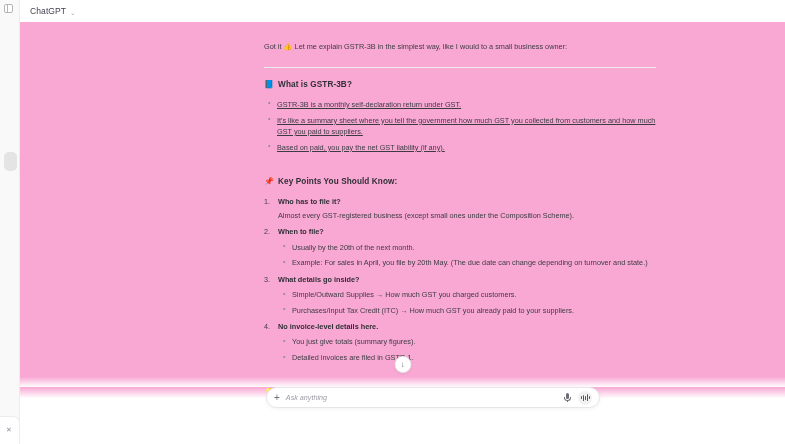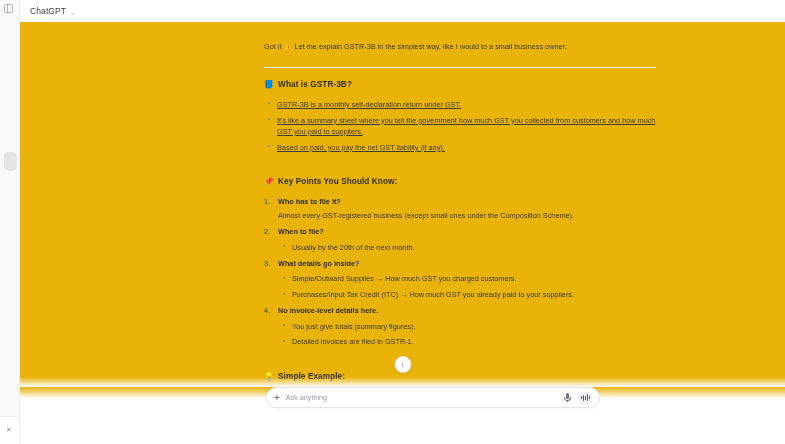--- a/index.html
+++ b/index.html
@@ -45,21 +45,21 @@
     color: #8e8ea0;
   }
   .rail-close-card{
     position:absolute; left:0px; bottom:0px;
     width:20px; height:28px; background:#ffffff;
     border-top-right-radius:7px;
     border-top:1px solid #ececec; border-right:1px solid #ececec;
   }
 
   
-  .main { position: relative; flex: 1; height: 414px; background: #eab308; overflow: hidden; }
+  .main { position: relative; flex: 1; height: 414px; background: #f9a8d4; overflow: hidden; }
 
   .topbar {
     height: 22px; display: flex; align-items: center;
     padding-left: 10px; gap: 4px;
     background: #ffffff;
     position: relative; z-index: 5;
   }
   .model-name { font-size: 8.5px; color: #40414f; letter-spacing: .1px; }
   .chev { font-size: 6px; color: #9b9b9b; transform: translateY(1px); }
 
@@ -147,21 +147,21 @@
   .composer {
     width: 334px; margin: 0 auto 0 246px;
     height: 21px;
     border: 1px solid #e6e6e6; border-radius: 13px;
     background: #ffffff;
     box-shadow: 0 1px 4px rgba(0,0,0,.05);
     display: flex; align-items: center;
     padding: 0 7px 0 7px; gap: 6px;
   }
   .plus { font-size: 10px; color: #6d6d76; line-height: 1; transform: translateY(-.5px); }
-  .ask { flex: 1; font-size: 7.2px; color: #9b9ba4; }
+  .ask { flex: 1; font-size: 7.2px; color: #9b9ba4; font-style: italic; }
   .mic {
     width: 9px; height: 9px; position: relative; flex: 0 0 9px;
   }
   .mic-body{
     position:absolute; left:2.6px; top:0; width:3.6px; height:5.6px;
     border-radius:2px; background:#6d6d76;
   }
   .mic-arc{
     position:absolute; left:0.6px; top:4.2px; width:7.6px; height:3.6px;
     border:1px solid #6d6d76; border-top:none;
@@ -241,20 +241,21 @@
 
               <li>
                 <span class="litext"><b>Who has to file it?</b></span>
                 <span class="subline">Almost every GST-registered business (except small ones under the Composition Scheme).</span>
               </li>
 
               <li>
                 <span class="litext"><b>When to file?</b></span>
                 <ul class="sub">
                   <li><span>Usually by the 20th of the next month.</span></li>
+                  <li><span>Example: For sales in April, you file by 20th May. (The due date can change depending on turnover and state.)</span></li>
                 </ul>
               </li>
 
               <li>
                 <span class="litext"><b>What details go inside?</b></span>
                 <ul class="sub">
                   <li><span>Simple/Outward Supplies → How much GST you charged customers.</span></li>
                   <li><span>Purchases/Input Tax Credit (ITC) → How much GST you already paid to your suppliers.</span></li>
                 </ul>
               </li>

